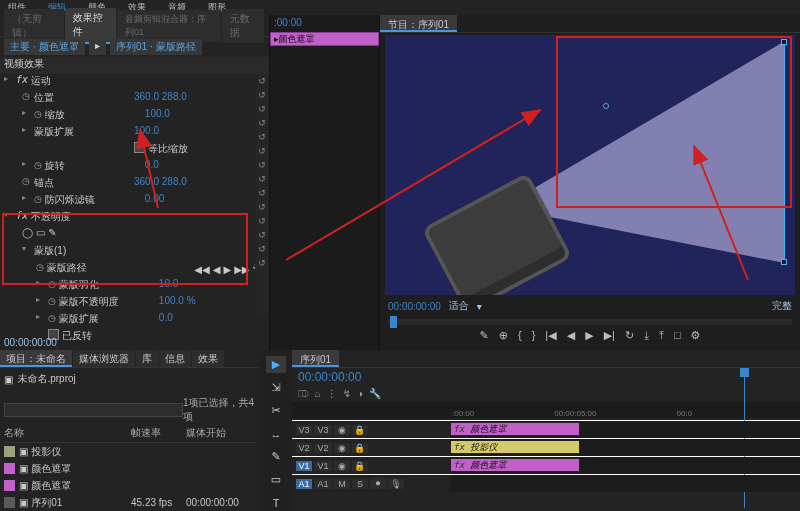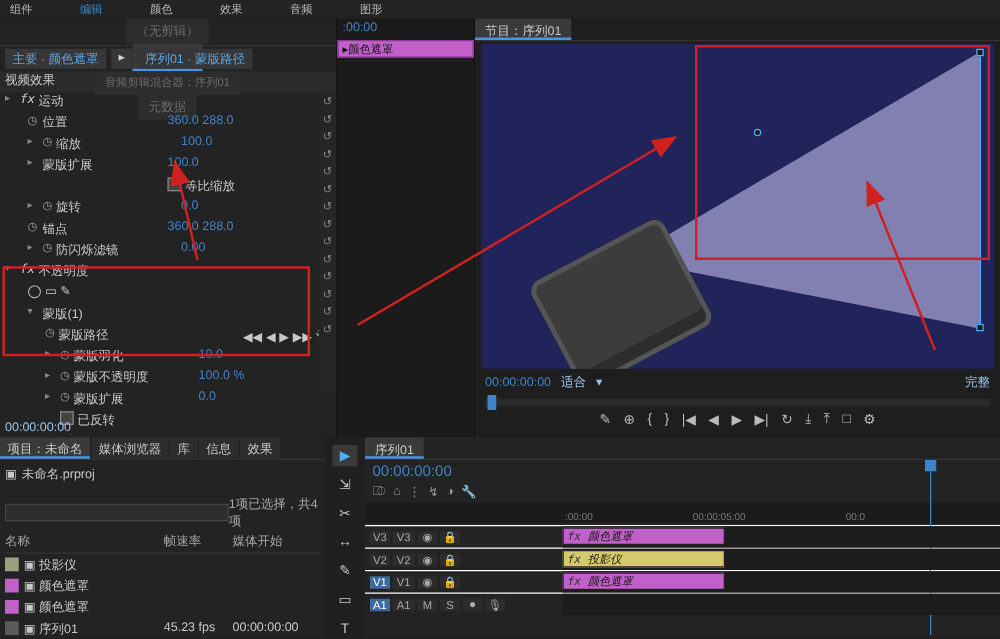--- a/index.html
+++ b/index.html
@@ -7,26 +7,26 @@
     width: 800px; height: 511px;
     background: #1e1e1e;
     color: #c8c8c8;
     font-family: "Microsoft YaHei", sans-serif;
     font-size: 10px;
     overflow: hidden;
     position: relative;
   }
   
   .top-menu {
-    display: flex; gap: 38px; padding: 2px 8px;
+    display: flex; gap: 22px; padding: 2px 8px;
     background: #232323; height: 15px; align-items: center;
     font-size: 9px; color: #b8b8b8;
   }
   .top-menu span.active { color: #3a88cf; }
-  .header-row { height: 22px; display:flex; align-items:center; padding:0 4px; font-size:10px; color:#d6d6d6;flex-direction:column; }
+  .header-row { height: 22px; display:flex; align-items:center; padding:0 4px; font-size:10px; color:#d6d6d6; }
   .tab-frame { border-bottom:1px solid #333; }
   .tab { padding:3px 8px 3px 8px; background:#2d2d2d; margin-right:1px; font-size:10px; }
   .tab.sel { background:#3a3a3a; border-bottom:2px solid #4696e5; }
   .faint { color:#6b6b6b; }
   .crumbs { color:#5aa6e5; font-size:10px; display:flex; gap:4px; padding:2px 4px; }
   .crumbs span { background:#373737; padding:1px 6px; }
 
   
   .effect-controls {
     position:absolute; left:0; top:15px; width:270px; height:335px;

